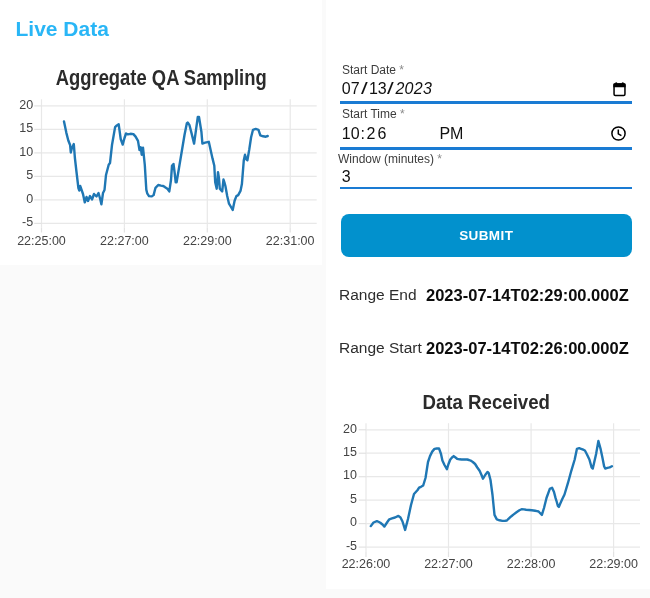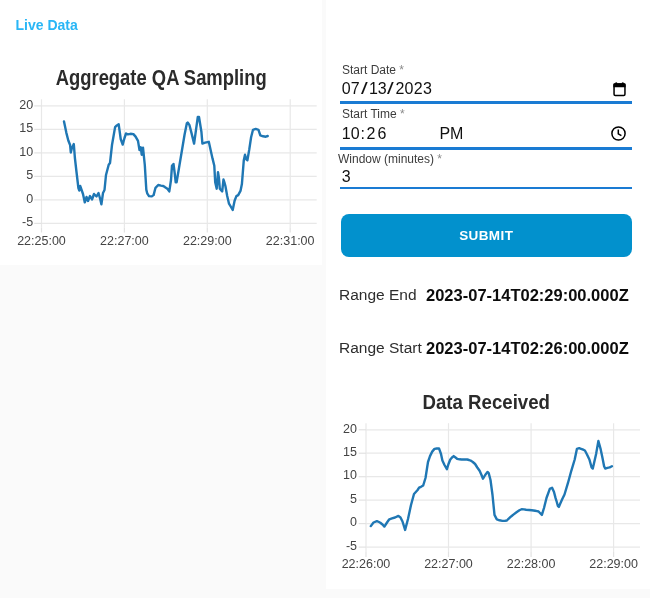--- a/index.html
+++ b/index.html
@@ -1,17 +1,17 @@
 <!DOCTYPE html>
 <html><head><meta charset="utf-8"><title>qa</title>
 <style>
 * { margin:0; padding:0; box-sizing:border-box; }
 html,body { width:650px; height:598px; background:#fafafa; font-family:"Liberation Sans", sans-serif; overflow:hidden; position:relative; }
 .card { position:absolute; background:#fff; }
-.hdg { position:absolute; font-size:14px; font-weight:bold; color:#29b6f6; line-height:1; }
+.hdg { position:absolute; font-size:21px; font-weight:bold; color:#29b6f6; line-height:1; }
 .lbl { position:absolute; font-size:12px; color:#3c3c3c; line-height:1; }
 .lbl span { color:#8a8a8a; }
 .val { position:absolute; font-size:16px; color:#101010; line-height:1; }
 .uline { position:absolute; height:2.4px; background:#1a7bd3; width:291.5px; left:14px; }
 .rlab { position:absolute; font-size:15.5px; color:#2d2d2d; line-height:1; }
 .rval { position:absolute; font-size:16.5px; font-weight:bold; color:#0c0c0c; line-height:1; }
 svg.chart { position:absolute; left:0; top:0; }
 </style></head>
 <body>
 <div class="card" style="left:0; top:0; width:322px; height:265px;">
@@ -51,21 +51,21 @@
 <polyline fill="none" stroke="#1f77b4" stroke-width="2.4" stroke-linejoin="round" stroke-linecap="round" points="64.0,121.5 66.3,132.6 68.3,140.5 70.1,145.0 70.8,152.5 71.8,148.5 73.8,144.0 74.9,158.0 76.5,172.0 78.4,188.0 79.3,190.5 80.2,186.0 81.6,190.0 83.0,194.0 84.8,202.4 86.5,197.0 88.0,201.0 90.0,196.0 92.0,199.5 94.0,194.0 96.5,196.5 98.5,193.0 100.2,199.0 101.4,204.3 103.0,193.0 104.5,190.0 106.0,175.0 108.7,164.7 110.0,163.0 112.0,145.0 115.1,127.1 116.1,126.1 118.7,124.3 120.7,139.0 122.7,144.6 124.5,138.0 126.0,133.5 127.8,134.4 130.5,133.8 133.4,134.1 135.6,136.6 138.0,140.9 139.5,150.1 140.8,147.3 141.7,154.7 143.0,147.7 144.8,165.0 146.3,189.6 147.2,193.3 149.0,196.1 151.8,196.4 153.6,195.1 155.5,187.8 158.2,185.0 161.0,185.6 163.2,186.0 164.7,186.9 167.4,188.7 169.3,191.4 171.0,180.0 172.0,165.7 173.5,163.9 174.8,174.0 175.7,182.3 176.6,182.3 179.0,168.0 182.0,150.0 184.5,135.0 186.8,123.4 187.7,122.5 189.5,125.2 191.4,132.6 194.1,143.6 196.0,129.8 197.8,117.0 199.0,117.0 201.4,131.7 202.4,143.6 205.1,142.7 208.8,141.8 212.5,158.4 214.3,165.7 215.2,182.3 216.7,188.7 218.0,172.2 218.9,177.7 219.8,188.7 222.2,191.4 223.5,179.5 224.4,182.3 225.4,186.0 227.2,196.0 229.0,203.7 231.0,207.0 232.7,209.9 234.6,200.7 236.4,196.1 238.2,195.1 240.6,190.6 241.9,184.1 243.8,160.2 245.0,154.7 246.2,159.3 247.4,160.2 249.3,149.2 251.1,137.2 253.0,129.8 255.7,128.9 258.5,129.8 260.3,135.4 263.1,136.3 265.8,136.7 267.7,136.0"></polyline>
   </svg>
 </div>
 <div class="card" style="left:326px; top:0; width:324px; height:589px;">
 
   <div class="lbl" style="left:16px; top:64px;">Start Date <span>*</span></div>
   <div class="val" style="left:15.8px; top:80.7px;">07</div>
   <div class="val" style="left:34.9px; top:80.7px; transform:scaleX(1.5); transform-origin:0 0;">/</div>
   <div class="val" style="left:42.9px; top:80.7px;">13</div>
   <div class="val" style="left:61.2px; top:80.7px; transform:scaleX(1.5); transform-origin:0 0;">/</div>
-  <div class="val" style="left:69.4px; top:80.7px; letter-spacing:0.3px;">2023</div>
+  <div class="val" style="left:69.4px; top:80.7px; letter-spacing:0.3px;font-style:italic;">2023</div>
   <svg class="chart" style="left:287px; top:82px; width:14px; height:15px;" width="14" height="15" viewBox="0 0 14 15">
     <rect x="2.4" y="0.4" width="1.7" height="3" fill="#000"></rect>
     <rect x="8.9" y="0.4" width="1.7" height="3" fill="#000"></rect>
     <rect x="1.05" y="1.95" width="10.9" height="11.6" rx="1.2" fill="none" stroke="#000" stroke-width="1.5"></rect>
     <path d="M0.35 2.4 q0 -1.2 1.2 -1.2 h9.85 q1.2 0 1.2 1.2 v2.75 h-12.25 z" fill="#000"></path>
   </svg>
   <div class="uline" style="top:101.3px;"></div>
 
   <div class="lbl" style="left:16px; top:108.4px;">Start Time <span>*</span></div>
   <div class="val" style="left:15.8px; top:125.7px;">10</div>

